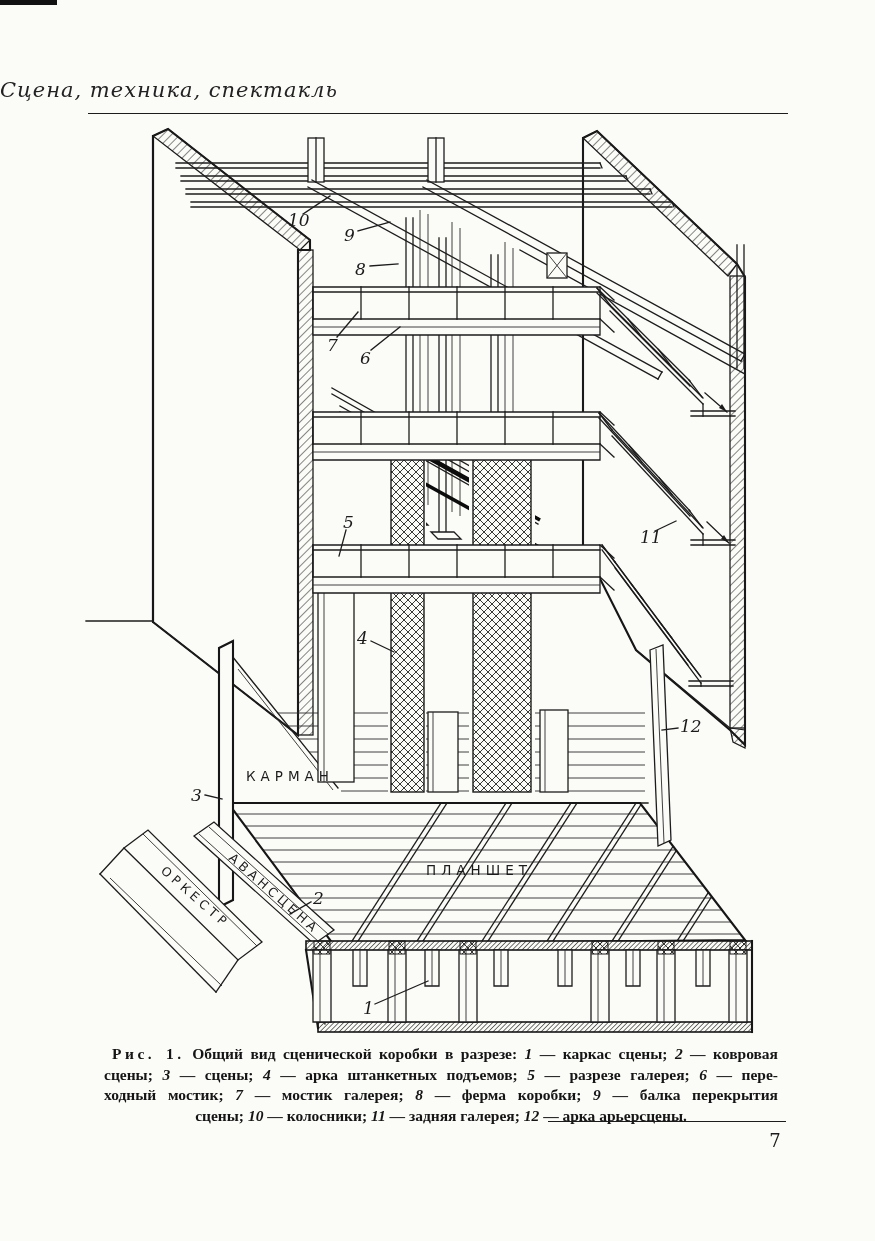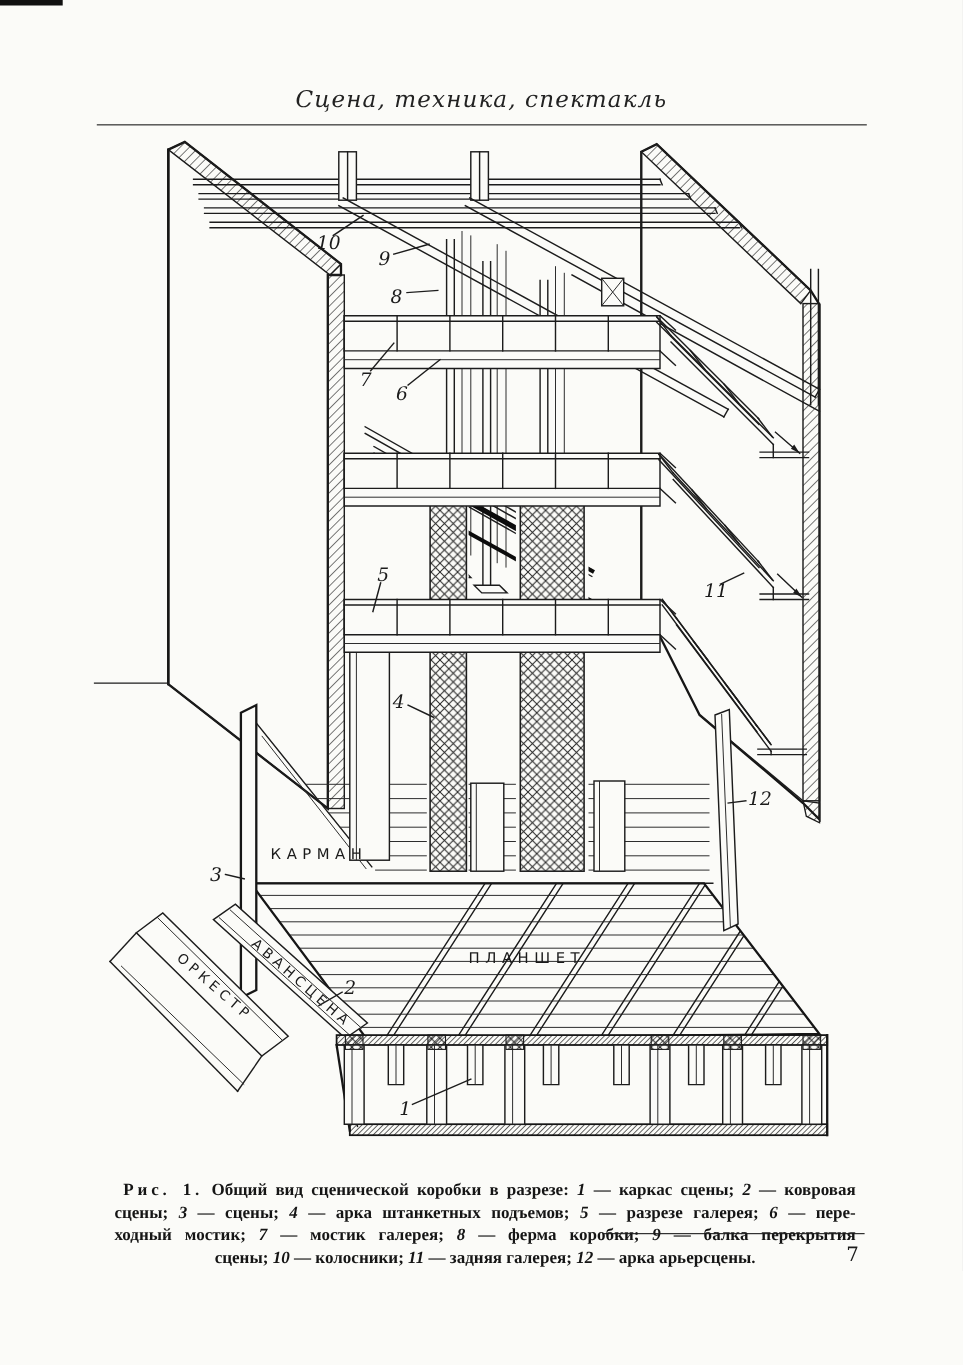--- a/index.html
+++ b/index.html
@@ -1,34 +1,34 @@
 <!DOCTYPE html>
 <html><head>
 <meta charset="utf-8">
 <style>
   html,body{margin:0;padding:0;}
   body{width:875px;height:1241px;background:#e8e8e6;font-family:"Liberation Serif",serif;}
   #page{position:relative;width:875px;height:1241px;background:#fbfbf8;overflow:hidden;color:#1c1c1c;}
   
-  .running-head{position:absolute;top:78px;left:0;width:100%;text-align:center;
+  .running-head{position:absolute;top:78px;left:0;width:100%;
     font-family:"DejaVu Serif",serif;font-style:italic;font-size:21px;letter-spacing:1px;color:#222;}
   .head-rule{position:absolute;top:113px;left:88px;width:700px;height:0;border-top:1.6px solid #1c1c1c;}
   .scan-bar{position:absolute;top:0;left:0;width:57px;height:5px;background:#111;}
   
   svg#fig{position:absolute;top:0;left:0;}
   .ln{stroke:#1c1c1c;fill:none;stroke-width:1.3;stroke-linecap:square;stroke-linejoin:miter;}
   .ln2{stroke:#161616;fill:none;stroke-width:2.1;stroke-linecap:square;}
   .lnT{stroke:#2a2a2a;fill:none;stroke-width:0.9;}
   .thick{stroke:#0c0c0c;fill:none;stroke-width:3.6;stroke-linecap:butt;}
   .wfill{fill:#fbfbf8;}
   .svgnum{font-family:"DejaVu Serif",serif;font-style:italic;font-size:17px;fill:#1b1b1b;}
   .svglab{font-family:"DejaVu Sans",sans-serif;font-size:13.5px;letter-spacing:5px;fill:#1b1b1b;}
   .svglabR{font-family:"DejaVu Sans",sans-serif;font-size:12.5px;letter-spacing:4px;fill:#1b1b1b;}
   
-  .caption{position:absolute;left:104px;top:1072px;width:674px;
+  .caption{position:absolute;left:104px;top:1044px;width:674px;
     font-family:"Liberation Serif",serif;font-weight:700;font-size:15.5px;line-height:20.5px;color:#151515;}
   .cap-line{white-space:nowrap;text-align:justify;text-align-last:justify;}
   .cap-line.last{text-align:right;text-align-last:center;}
   .cap-line .it{font-style:italic;font-weight:700;}
   .cap-line .rs{letter-spacing:3.5px;font-weight:700;}
   .cap-line.first{text-indent:8px;}
   
   .foot-rule{position:absolute;top:1121px;left:548px;width:238px;border-top:1.7px solid #1c1c1c;}
   .page-num{position:absolute;top:1130px;left:760px;width:30px;text-align:center;
     font-family:"DejaVu Serif",serif;font-size:18px;color:#1b1b1b;}

